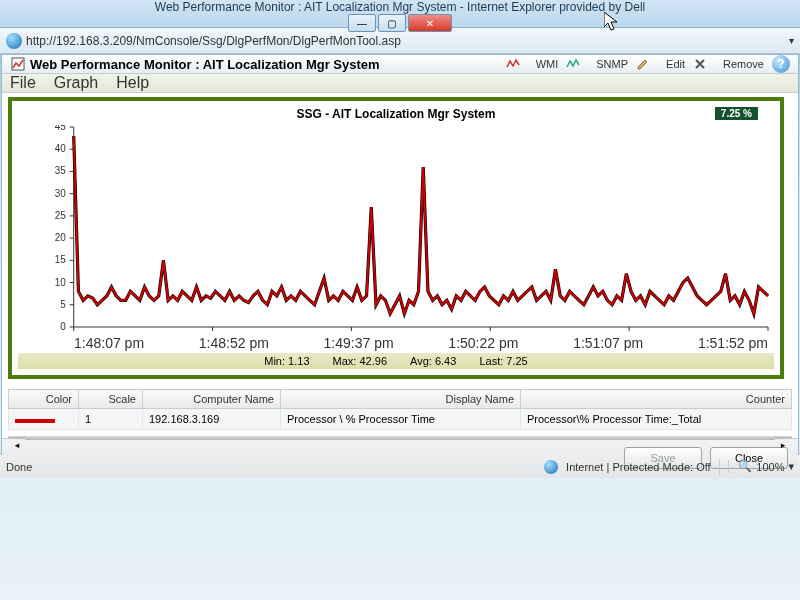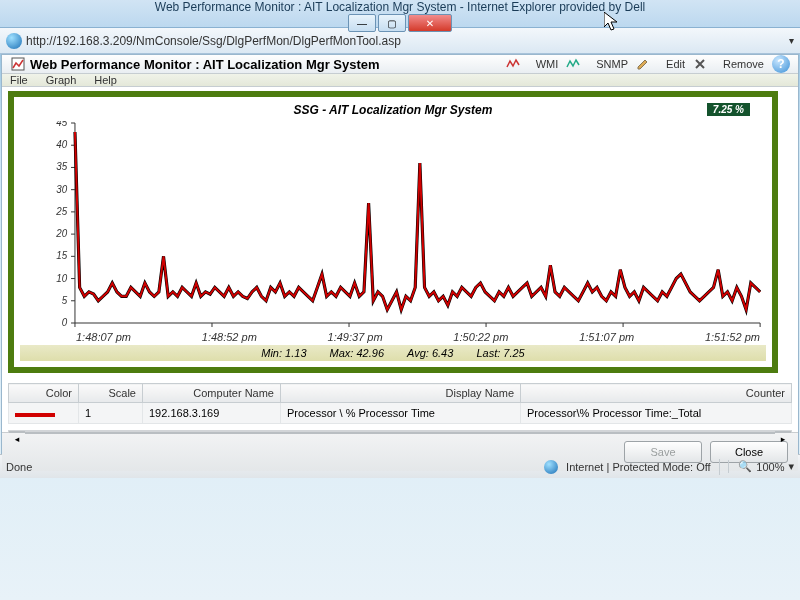--- a/index.html
+++ b/index.html
@@ -22,28 +22,28 @@
 
   .page { background:#fff; height: 400px; border:1px solid #9ab7cd; margin:0 1px; display:flex; flex-direction:column; }
 
   
   .apphdr { height:26px; background: linear-gradient(#fefefe,#e9eef2); border-bottom:1px solid #c6cdd1; display:flex; align-items:center; padding:0 8px; gap:8px; }
   .apphdr .apptitle { font-weight:bold; font-size:13px; flex:1; display:flex; align-items:center; gap:4px; }
   .toolbtn { display:flex; align-items:center; gap:16px; font-size:11px; color:#333; cursor:pointer; }
   .toolbtn svg, .toolbtn .ico { width:14px; height:14px; }
   .help { width:18px; height:18px; border-radius:50%; background:radial-gradient(circle at 35% 30%, #c9e7ff, #3a8fd6); color:#fff; font-size:12px; font-weight:bold; text-align:center; line-height:18px; }
 
-  .menubar { height:22px; background:linear-gradient(#f0f3e9,#e4e8d9); border-bottom:1px solid #c6cdd1; display:flex; align-items:center; padding:0 8px; gap:18px; font-size:11px; color:#333; }
-
-  .chartbox { margin:4px 20px 0 6px; border:6px solid #4d7c0f; padding:6px; background:#fff;font-style:italic; }
+  .menubar { height:22px; background:linear-gradient(#f0f3e9,#e4e8d9); border-bottom:1px solid #c6cdd1; display:flex; align-items:center; padding:0 8px; gap:18px; font-size:16px; color:#333; }
+
+  .chartbox { margin:4px 14px 0 6px; border:4px solid #4d7c0f; padding:6px; background:#fff; }
   .charttitle { text-align:center; font-weight:bold; font-size:12px; position:relative; }
   .pctbadge { position:absolute; right:16px; top:0; background:#14532d; color:#fff; font-size:10px; padding:1px 6px; }
   .plot { position:relative; height:210px; margin-top:4px; }
   .plot svg { width:100%; height:100%; }
-  .xlabels { display:flex; justify-content:space-between; font-size:11px; color:#333; padding:0 6px 0 56px; }
+  .xlabels { display:flex; justify-content:space-between; font-size:14px; color:#333; padding:0 6px 0 56px; }
   .statsbar { background:linear-gradient(#e9e9c7,#dedeab); font-size:11px; text-align:center; padding:2px 0; margin-top:2px; }
   .statsbar span { margin:0 10px; }
 
   
   .tablewrap { margin:10px 6px 0 6px; }
   table { width:100%; border-collapse:collapse; font-size:11px; }
   th { background:linear-gradient(#fafafa,#e7e9eb); border:1px solid #c7cdd1; text-align:right; padding:3px 6px; font-weight:normal; color:#333; }
   td { border:1px solid #e3e6e8; padding:4px 6px; background:#f4f5f6; }
   .colorline { display:inline-block; width:40px; height:4px; background:#d10000; }
   .scrollbar-h { height:16px; background:#efefef; border:1px solid #d2d5d8; margin:6px 6px 0 6px; position:relative; }

